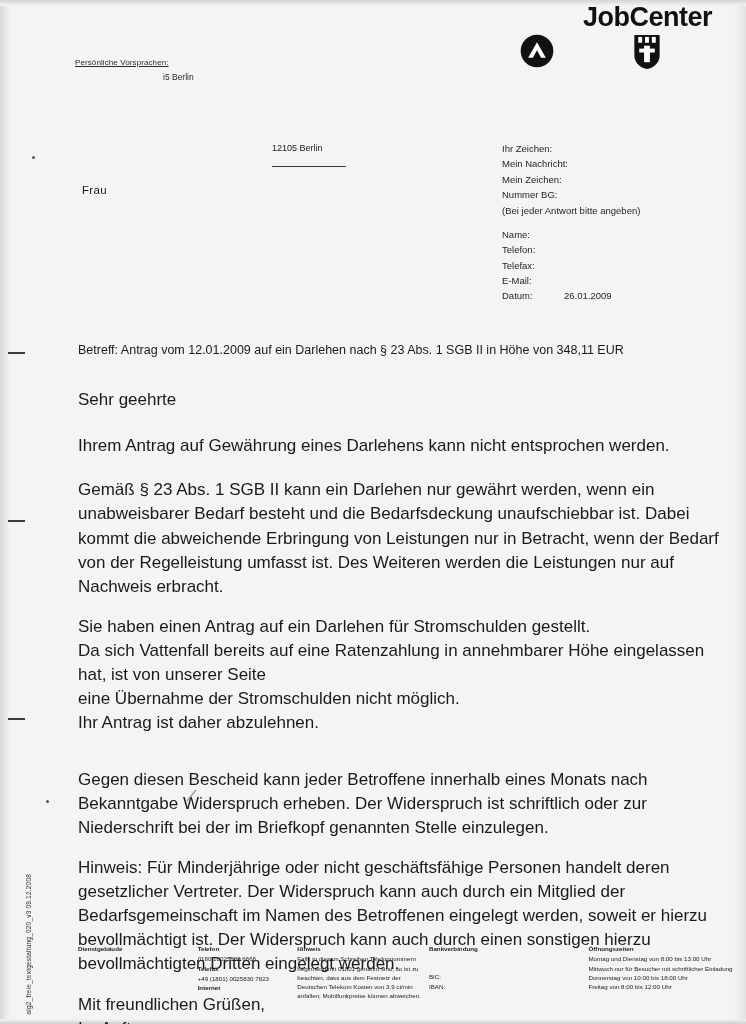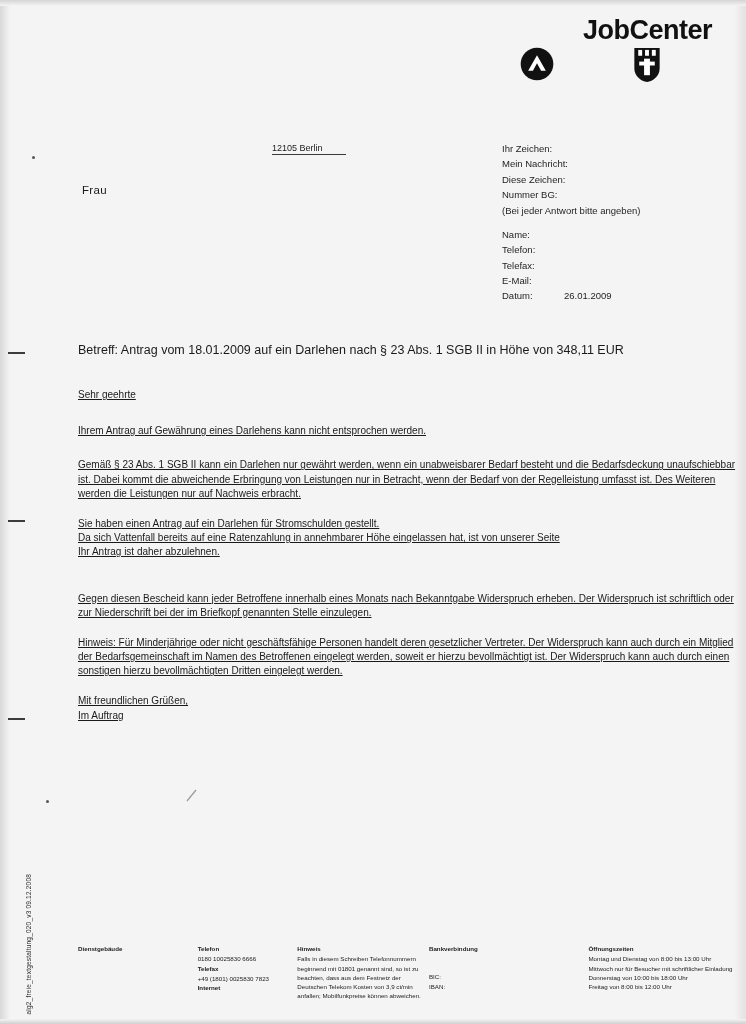--- a/index.html
+++ b/index.html
@@ -40,21 +40,21 @@
     position: absolute;
     left: 0; bottom: 0;
     width: 746px; height: 5px;
     background: linear-gradient(to top, #cfcfcf, #f4f4f4);
   }
 
   
   .logo-block {
     position: absolute;
     right: 34px;
-    top: 17px;
+    top: 4px;
     text-align: right;
     width: 230px;
   }
   .logo-text {
     font-family: "Liberation Sans", sans-serif;
     font-weight: bold;
     font-size: 27px;
     letter-spacing: -0.5px;
     color: #111;
     line-height: 1;
@@ -98,21 +98,21 @@
     font-size: 8.5px;
   }
 
   
   .addr-city {
     position: absolute;
     left: 272px;
     top: 143px;
     font-size: 9px;
     border-bottom: 1px solid #3a3a3a;
-    padding-bottom: 1px;
+    padding-bottom: 13px;
     width: 74px;
   }
   .addr-salutation {
     position: absolute;
     left: 82px;
     top: 184px;
     font-size: 11.5px;
     letter-spacing: 0.3px;
   }
 
@@ -153,24 +153,23 @@
     top: 343px;
     width: 658px;
   }
   .betreff {
     font-size: 12.5px;
     line-height: 1.2;
     white-space: nowrap;
     margin-bottom: 0;
   }
   .para {
-    font-size: 10px;
+    font-size: 17px;
     line-height: 1.42;
     margin: 0;
-    text-decoration: underline;
   }
   .sp-30 { height: 30px; }
   .sp-22 { height: 22px; }
   .sp-20 { height: 20px; }
   .sp-16 { height: 16px; }
 
   .signature-line {
     position: absolute;
     left: 185px;
     top: 789px;
@@ -238,33 +237,37 @@
         <path d="M4 2 H56 V44 C56 60 42 70 30 72 C18 70 4 60 4 44 Z" fill="#111"></path>
         <rect x="12" y="6" width="8" height="12" fill="#fff"></rect>
         <rect x="26" y="6" width="8" height="12" fill="#fff"></rect>
         <rect x="40" y="6" width="8" height="12" fill="#fff"></rect>
         <rect x="24" y="24" width="12" height="34" fill="#fff"></rect>
         <rect x="14" y="30" width="32" height="8" fill="#fff"></rect>
       </svg>
     </div>
   </div>
 
+  <div class="sender-block">
+    <div class="sender-title">Persönliche Vorsprachen:</div>
+    <div class="sender-sub">i5 Berlin</div>
+  </div>
 
   <div class="addr-city">12105 Berlin</div>
   <div class="addr-salutation">Frau</div>
 
   <div class="ref-block">
     <div class="ref-row">
       <span class="ref-label">Ihr Zeichen:</span><span class="ref-value"></span>
     </div>
     <div class="ref-row">
       <span class="ref-label">Mein Nachricht:</span><span class="ref-value"></span>
     </div>
     <div class="ref-row">
-      <span class="ref-label">Diese Zeichen:</span><span class="ref-value"></span>
+      <span class="ref-label">Mein Zeichen:</span><span class="ref-value"></span>
     </div>
     <div class="ref-row">
       <span class="ref-label">Nummer BG:</span><span class="ref-value"></span>
     </div>
     <div class="ref-row">(Bei jeder Antwort bitte angeben)</div>
     <div class="ref-gap"></div>
     <div class="ref-row">
       <span class="ref-label">Name:</span><span class="ref-value"></span>
     </div>
     <div class="ref-row">
@@ -281,30 +284,31 @@
     </div>
   </div>
 
   <div class="fold" style="top:352px;"></div>
   <div class="fold" style="top:520px;"></div>
   <div class="fold" style="top:718px;"></div>
   <div class="fold-dot" style="left:32px; top:156px;"></div>
   <div class="fold-dot" style="left:46px; top:800px;"></div>
 
   <div class="body-block">
-    <div class="betreff">Betreff: Antrag vom 18.01.2009 auf ein Darlehen nach § 23 Abs. 1 SGB II in Höhe von 348,11 EUR</div>
+    <div class="betreff">Betreff: Antrag vom 12.01.2009 auf ein Darlehen nach § 23 Abs. 1 SGB II in Höhe von 348,11 EUR</div>
     <div class="sp-30"></div>
     <div class="para">Sehr geehrte</div>
     <div class="sp-22"></div>
     <div class="para">Ihrem Antrag auf Gewährung eines Darlehens kann nicht entsprochen werden.</div>
     <div class="sp-20"></div>
     <div class="para">Gemäß § 23 Abs. 1 SGB II kann ein Darlehen nur gewährt werden, wenn ein unabweisbarer Bedarf besteht und die Bedarfsdeckung unaufschiebbar ist. Dabei kommt die abweichende Erbringung von Leistungen nur in Betracht, wenn der Bedarf von der Regelleistung umfasst ist. Des Weiteren werden die Leistungen nur auf Nachweis erbracht.</div>
     <div class="sp-16"></div>
     <div class="para">Sie haben einen Antrag auf ein Darlehen für Stromschulden gestellt.</div>
     <div class="para">Da sich  Vattenfall bereits auf  eine Ratenzahlung in annehmbarer Höhe eingelassen hat, ist von unserer Seite</div>
+    <div class="para">eine Übernahme der Stromschulden nicht möglich.</div>
     <div class="para">Ihr Antrag ist daher abzulehnen.</div>
     <div class="sp-16"></div>
     <div class="sp-16"></div>
     <div class="para">Gegen diesen Bescheid kann jeder Betroffene innerhalb eines Monats nach Bekanntgabe Widerspruch erheben. Der Widerspruch ist schriftlich oder zur Niederschrift bei der im Briefkopf genannten Stelle einzulegen.</div>
     <div class="sp-16"></div>
     <div class="para">Hinweis: Für Minderjährige oder nicht geschäftsfähige Personen handelt deren gesetzlicher Vertreter. Der Widerspruch kann auch durch ein Mitglied der Bedarfsgemeinschaft im Namen des Betroffenen eingelegt werden, soweit er hierzu bevollmächtigt ist. Der Widerspruch kann auch durch einen sonstigen hierzu bevollmächtigten Dritten eingelegt werden.</div>
     <div class="sp-16"></div>
     <div class="para">Mit freundlichen Grüßen,</div>
     <div class="para">Im Auftrag</div>
   </div>

